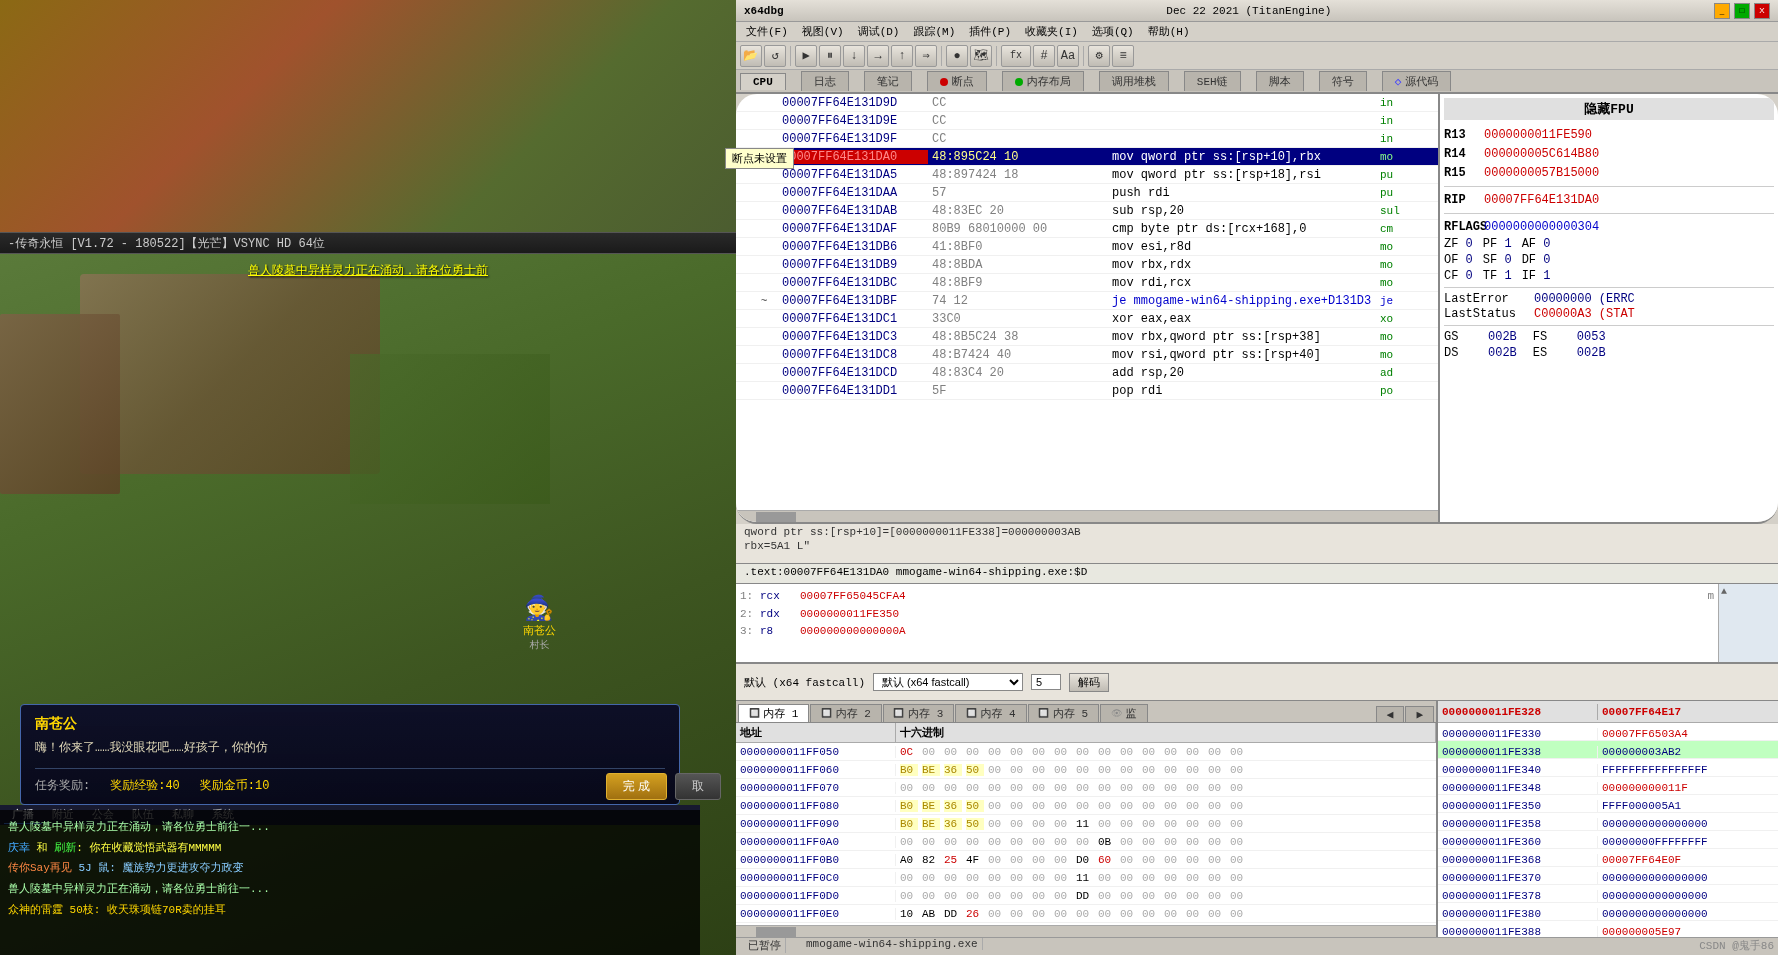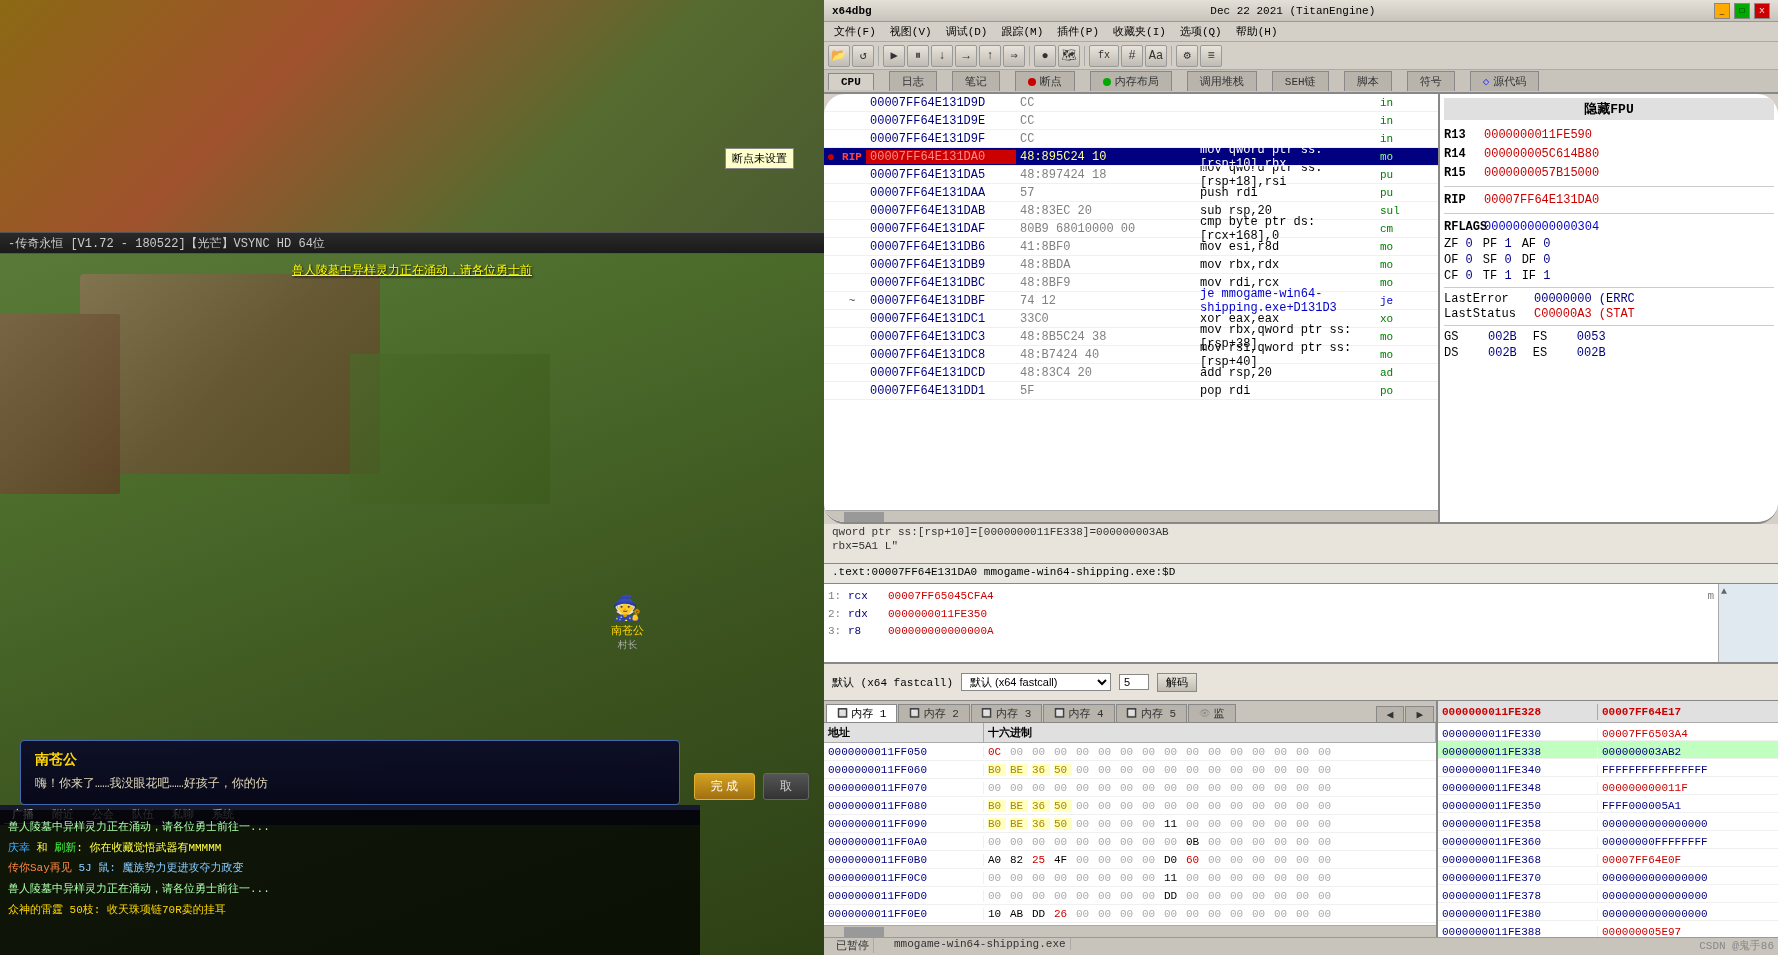--- a/index.html
+++ b/index.html
@@ -8,21 +8,21 @@
       height: 955px;
       overflow: hidden;
       font-family: 'Courier New', monospace;
       font-size: 11px;
       background: #2b2b2b;
       display: flex;
     }
 
     
     #game-panel {
-      width: 824px;
+      width: 736px;
       height: 955px;
       position: relative;
       overflow: hidden;
       flex-shrink: 0;
     }
 
     #game-bg {
       width: 100%;
       height: 100%;
       background: linear-gradient(135deg, #8B6914 0%, #A0522D 20%, #556B2F 40%, #4a5a30 60%, #3d4a28 80%, #2d3820 100%);
@@ -672,20 +672,25 @@
 
     <div id="npc-world">
       <div style="font-size:24px;color:#e0d0b0;">🧙</div>
       <div id="npc-world-label">南苍公</div>
       <div id="npc-world-role">村长</div>
     </div>
 
     <div id="npc-dialog">
       <div id="npc-name">南苍公</div>
       <div id="npc-text">嗨！你来了……我没眼花吧……好孩子，你的仿</div>
+      <div id="quest-reward">
+        <span>任务奖励:</span>
+        <span class="reward-item">奖励经验:40</span>
+        <span class="reward-item">奖励金币:10</span>
+      </div>
     </div>
 
     <div id="dialog-buttons">
       <button id="btn-complete" class="dialog-btn">完 成</button>
       <button id="btn-cancel" class="dialog-btn">取</button>
     </div>
   </div>
 
   <div id="chat-nav-bar">
     <span class="chat-tab active">广播</span>

